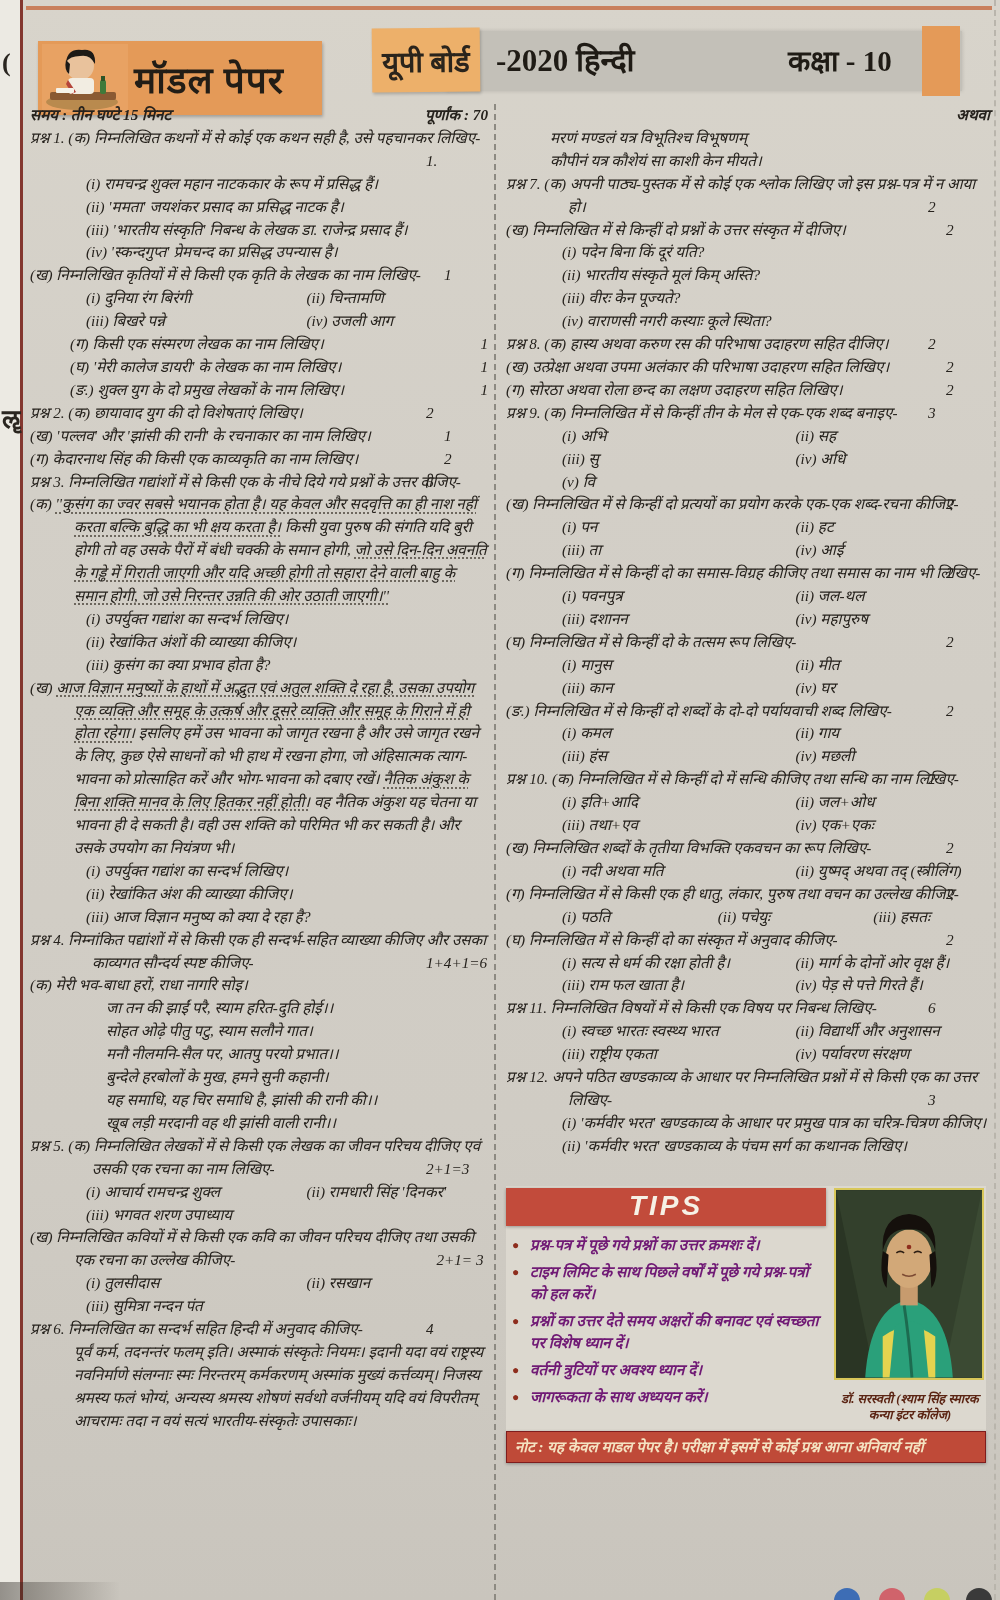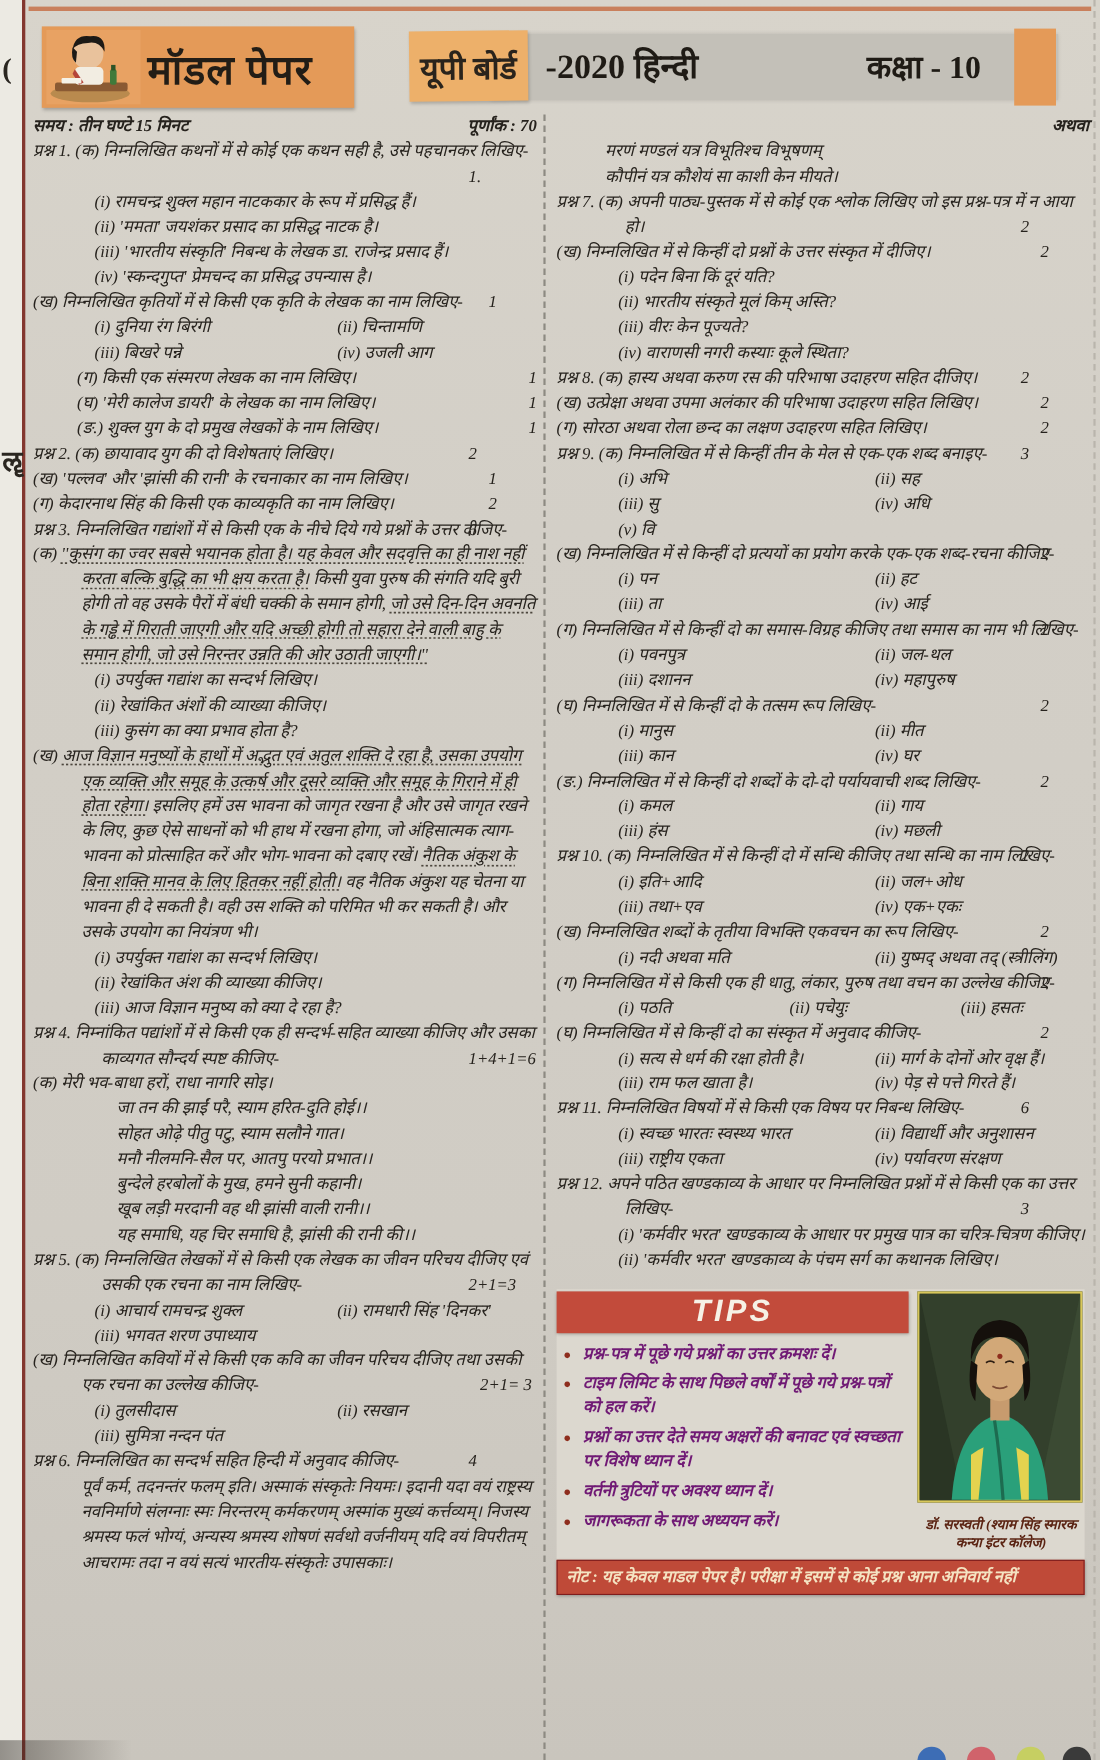--- a/index.html
+++ b/index.html
@@ -14,21 +14,21 @@
   }
   .white-strip{position:absolute;left:0;top:0;width:20px;height:1600px;background:#eceae3;}
   .spine{position:absolute;left:20px;top:0;width:3px;height:1600px;background:#83372f;}
   .margin-mark{position:absolute;left:2px;font-size:26px;color:#2a2620;font-weight:bold;}
   .top-rule{position:absolute;left:26px;right:8px;top:6px;height:4px;background:#c56a40;opacity:.8;}
   .right-edge{position:absolute;right:4px;top:0;height:1600px;width:0;border-left:2px dashed #b9b5ac;}
 
   
   .header{position:absolute;left:26px;top:22px;right:14px;height:78px;}
   .h-gray{position:absolute;left:420px;right:24px;top:9px;bottom:9px;background:#c3c0b8;box-shadow:0 0 4px rgba(0,0,0,.15);}
-  .h-orange-main{position:absolute;left:12px;top:2px;width:284px;height:74px;background:#e49a58;display:flex;align-items:center;box-shadow:1px 2px 3px rgba(0,0,0,.25);}
+  .h-orange-main{position:absolute;left:12px;top:19px;width:284px;height:74px;background:#e49a58;display:flex;align-items:center;box-shadow:1px 2px 3px rgba(0,0,0,.25);}
   .h-illus{width:86px;height:68px;margin-left:4px;flex:0 0 auto;}
   .h-brand{font-size:37px;font-weight:bold;color:#221d16;letter-spacing:1px;white-space:nowrap;margin-left:6px;}
   .h-board{position:absolute;left:346px;top:6px;height:64px;padding:0 10px;background:#edb06a;display:flex;align-items:center;font-size:29px;font-weight:bold;color:#2a241c;transform:rotate(-.6deg);box-shadow:1px 2px 3px rgba(0,0,0,.2);}
   .h-yearsub{position:absolute;left:470px;top:16px;font-size:31px;font-weight:bold;color:#1f1b15;white-space:nowrap;}
   .h-class{position:absolute;left:762px;top:18px;font-size:29px;font-weight:bold;color:#1f1b15;white-space:nowrap;}
   .h-endblock{position:absolute;right:26px;top:4px;width:38px;height:70px;background:#e49a58;}
 
   
   .columns{position:absolute;left:30px;top:104px;right:10px;bottom:0;display:flex;font-style:italic;}
   .col{font-size:15.2px;line-height:22.9px;}
@@ -43,21 +43,21 @@
   .opt2{padding-left:40px;}
   .verse{padding-left:76px;}
   .blockind{padding-left:44px;}
   .center{text-align:right;font-weight:bold;}
   .marks{float:right;margin-left:8px;}
   .cols{display:flex;padding-left:56px;gap:39px;}
   .cols .col-item{flex:1 1 0;}
   .uline{text-decoration:underline;text-decoration-style:dotted;text-underline-offset:3px;text-decoration-color:#4c463d;}
 
   
-  .tips-box{margin-top:14px;margin-right:4px;background:#dcd8cf;padding:2px 0 0 0;}
+  .tips-box{margin-top:28px;margin-right:4px;background:#dcd8cf;padding:2px 0 0 0;}
   .tips-row{display:flex;}
   .tips-left{flex:1 1 auto;padding-right:8px;}
   .tips-banner{height:38px;background:#c24b3b;display:flex;align-items:center;justify-content:center;box-shadow:0 1px 3px rgba(0,0,0,.3);}
   .tips-banner span{color:#f6f1e6;font-weight:bold;font-size:28px;letter-spacing:3px;font-family:"Liberation Sans","DejaVu Sans",sans-serif;}
   .tips-list{list-style:none;margin:8px 0 0 0;padding:0 0 0 6px;}
   .tips-list li{position:relative;padding-left:18px;font-size:15.2px;line-height:22px;margin-bottom:5px;font-weight:bold;color:#701a75;}
   .tips-list li::before{content:"●";position:absolute;left:0;top:0;font-size:12px;color:#8e2d1d;}
   .photo-wrap{flex:0 0 152px;width:152px;}
   .photo{width:150px;height:192px;border:2px solid #d8c75a;box-sizing:border-box;background:#2f3b2a;}
   .caption{margin-top:4px;font-size:12.5px;line-height:16px;font-weight:bold;color:#5b2413;text-align:center;}
@@ -136,22 +136,22 @@
         <div class="line sub"><span>(ख) </span><span class="uline">आज विज्ञान मनुष्यों के हाथों में अद्भुत एवं अतुल शक्ति दे रहा है, उसका उपयोग एक व्यक्ति और समूह के उत्कर्ष और दूसरे व्यक्ति और समूह के गिराने में ही होता रहेगा।</span><span> इसलिए हमें उस भावना को जागृत रखना है और उसे जागृत रखने के लिए, कुछ ऐसे साधनों को भी हाथ में रखना होगा, जो अंहिसात्मक त्याग-भावना को प्रोत्साहित करें और भोग-भावना को दबाए रखें। </span><span class="uline">नैतिक अंकुश के बिना शक्ति मानव के लिए हितकर नहीं होती।</span><span> वह नैतिक अंकुश यह चेतना या भावना ही दे सकती है। वही उस शक्ति को परिमित भी कर सकती है। और उसके उपयोग का नियंत्रण भी।</span></div>
         <div class="line opt"><span>(i) उपर्युक्त गद्यांश का सन्दर्भ लिखिए।</span></div>
         <div class="line opt"><span>(ii) रेखांकित अंश की व्याख्या कीजिए।</span></div>
         <div class="line opt"><span>(iii) आज विज्ञान मनुष्य को क्या दे रहा है?</span></div>
         <div class="line q"><span>प्रश्न 4. निम्नांकित पद्यांशों में से किसी एक ही सन्दर्भ-सहित व्याख्या कीजिए और उसका काव्यगत सौन्दर्य स्पष्ट कीजिए-</span><span class="marks">1+4+1=6</span></div>
         <div class="line sub"><span>(क) मेरी भव-बाधा हरों, राधा नागरि सोइ।</span></div>
         <div class="line verse"><span>जा तन की झाईं परै, स्याम हरित-दुति होई।।</span></div>
         <div class="line verse"><span>सोहत ओढ़े पीतु पटु, स्याम सलौने गात।</span></div>
         <div class="line verse"><span>मनौ नीलमनि-सैल पर, आतपु परयो प्रभात।।</span></div>
         <div class="line verse"><span>बुन्देले हरबोलों के मुख, हमने सुनी कहानी।</span></div>
+        <div class="line verse"><span>यह समाधि, यह चिर समाधि है, झांसी की रानी की।।</span></div>
         <div class="line verse"><span>खूब लड़ी मरदानी वह थी झांसी वाली रानी।।</span></div>
-        <div class="line verse"><span>यह समाधि, यह चिर समाधि है, झांसी की रानी की।।</span></div>
         <div class="line q"><span>प्रश्न 5. (क) निम्नलिखित लेखकों में से किसी एक लेखक का जीवन परिचय दीजिए एवं उसकी एक रचना का नाम लिखिए-</span><span class="marks">2+1=3</span></div>
         <div class="line cols">
           <span class="col-item">(i) आचार्य रामचन्द्र शुक्ल</span>
           <span class="col-item">(ii) रामधारी सिंह 'दिनकर'</span>
         </div>
         <div class="line opt"><span>(iii) भगवत शरण उपाध्याय</span></div>
         <div class="line sub"><span>(ख) निम्नलिखित कवियों में से किसी एक कवि का जीवन परिचय दीजिए तथा उसकी एक रचना का उल्लेख कीजिए-</span><span class="marks">2+1= 3</span></div>
         <div class="line cols">
           <span class="col-item">(i) तुलसीदास</span>
           <span class="col-item">(ii) रसखान</span>

